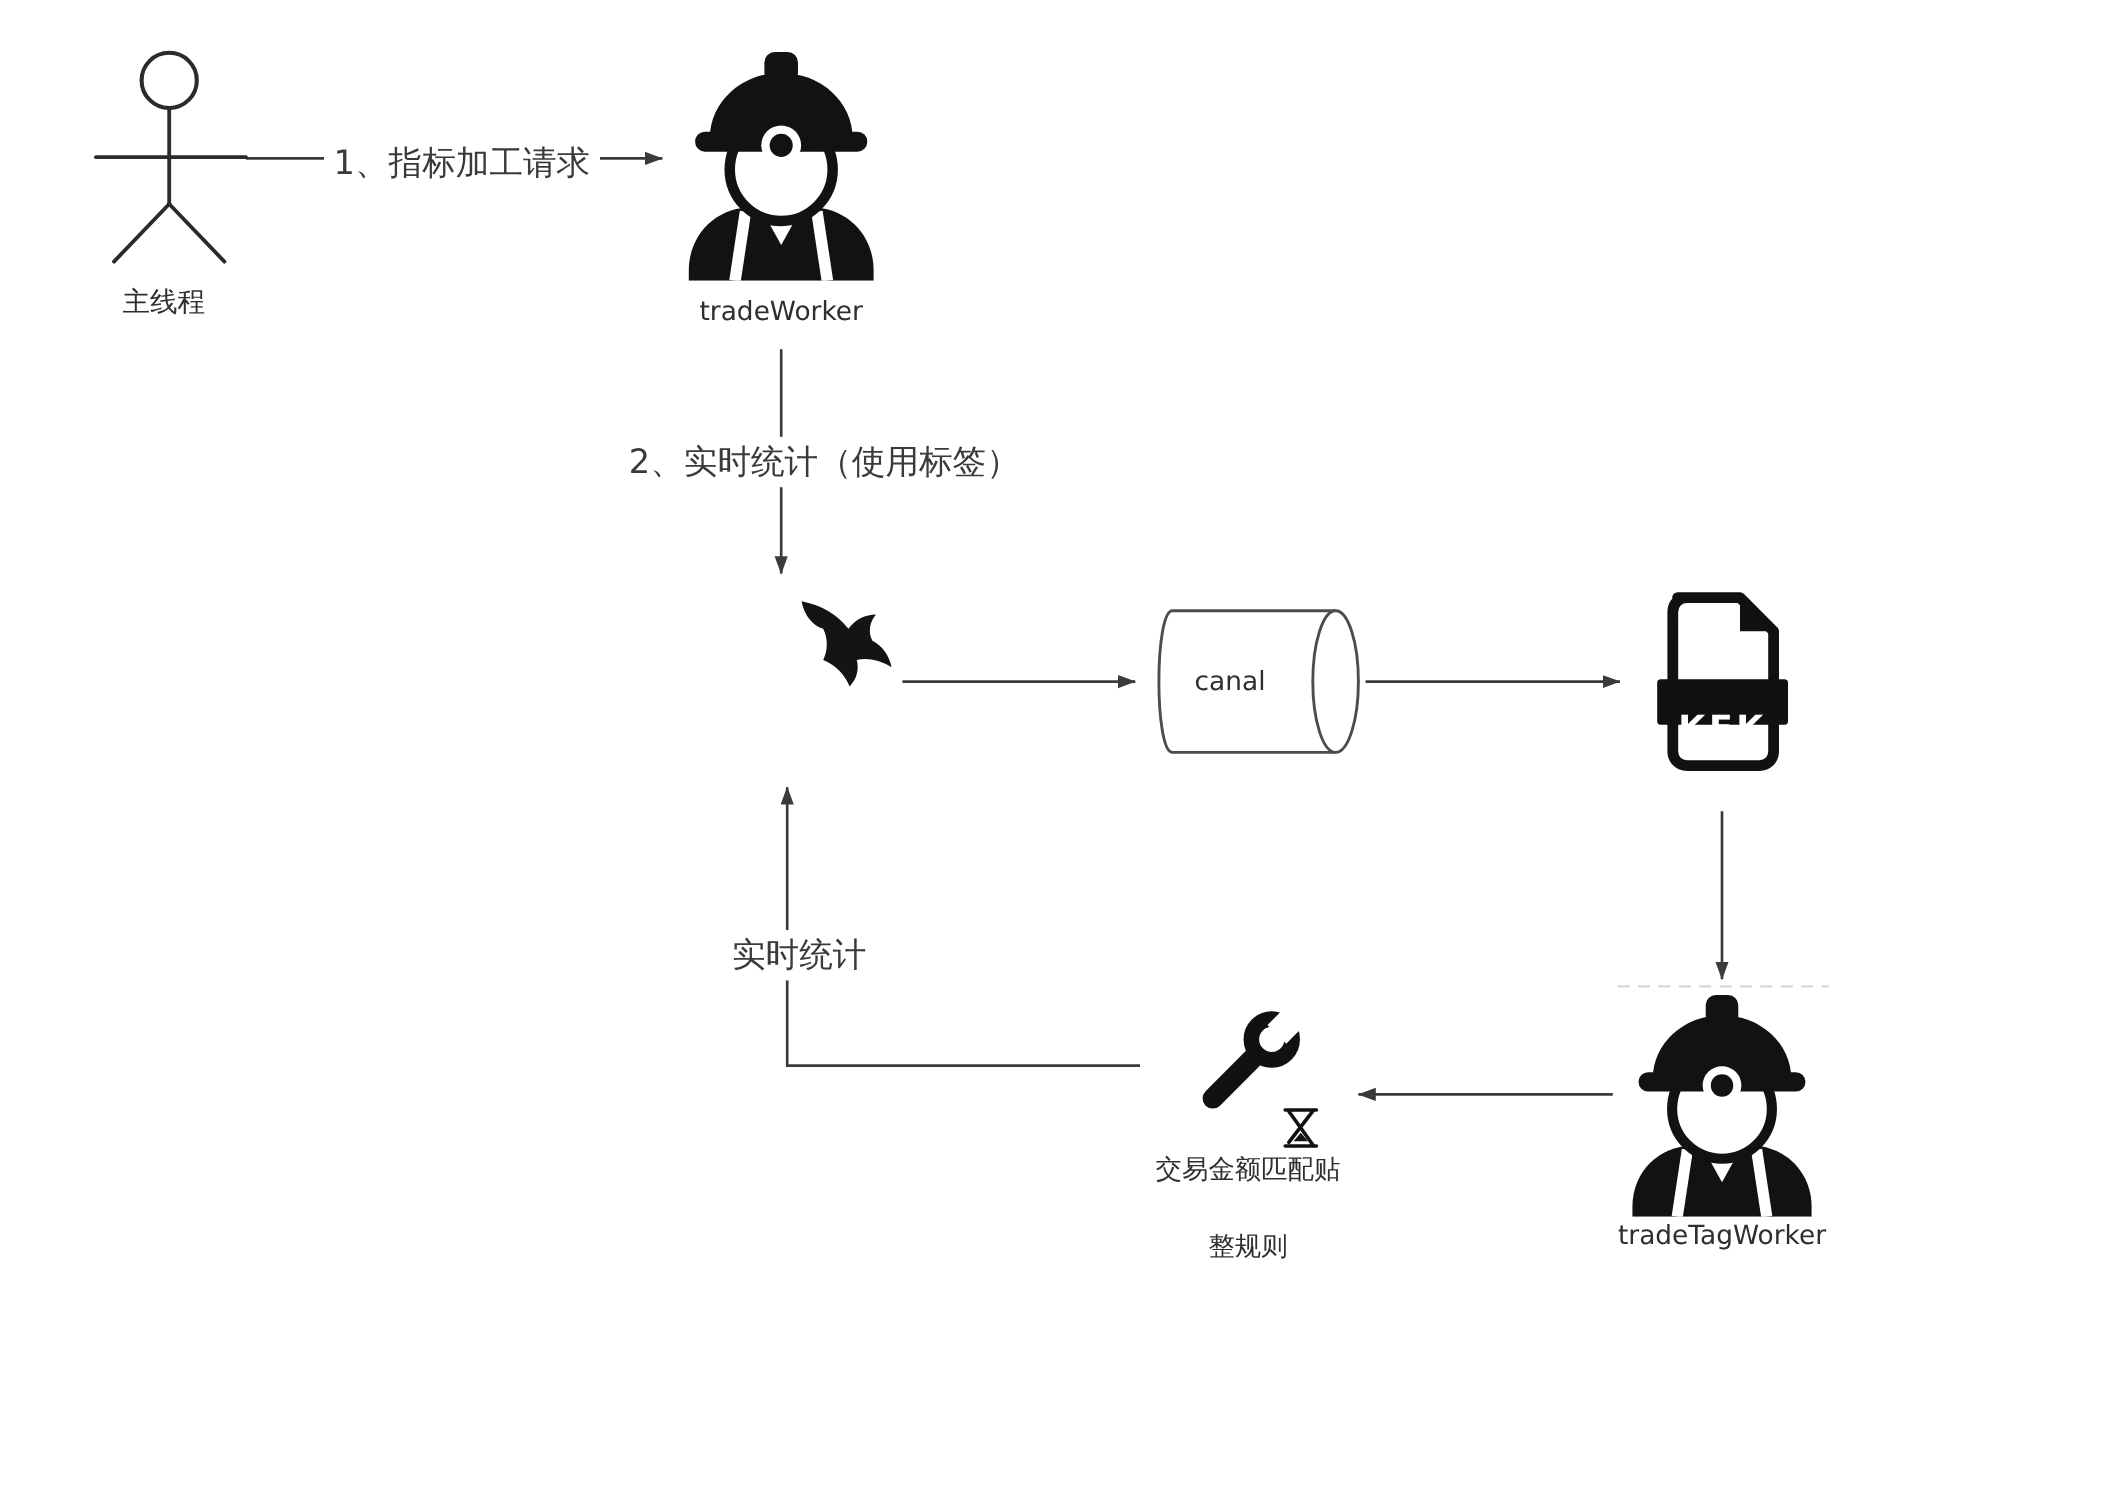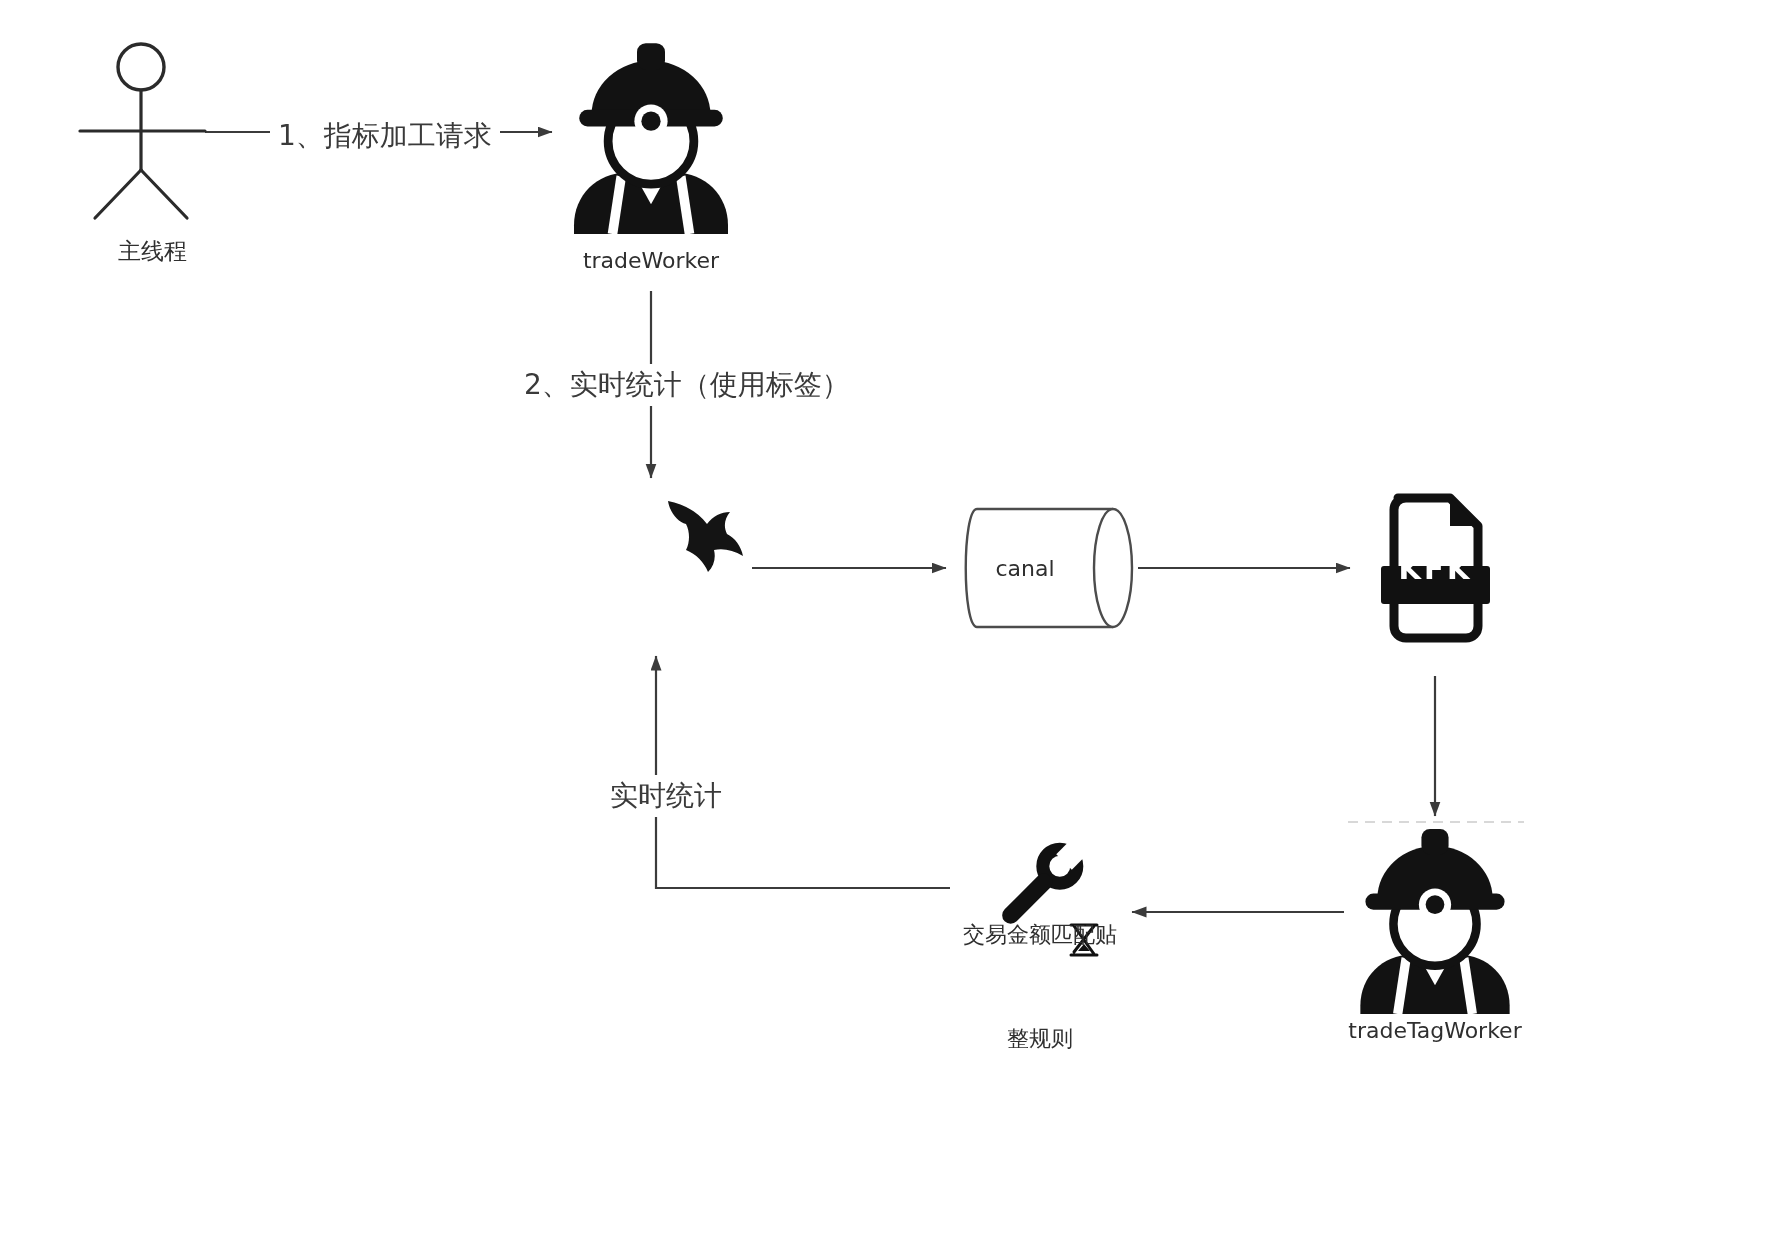--- a/index.html
+++ b/index.html
@@ -34,21 +34,21 @@
     left:545px;top:572px;width:200px;
     text-align:center;
     font-size:46px;
     font-weight:800;
     letter-spacing:-1px;
     color:#111111;
     z-index:2;
   }
   #kfk-text{
     position:absolute;
-    left:1368px;top:550px;width:135px;height:38px;
+    left:1368px;top:588px;width:135px;height:38px;
     display:flex;align-items:center;justify-content:center;
     color:#ffffff;
     font-size:29px;
     font-weight:800;
     letter-spacing:3px;
     z-index:3;
   }
   #watermark{
     position:absolute;
     left:1245px;top:1055px;
@@ -88,21 +88,21 @@
     <path d="M950,888 L656,888 L656,656" stroke="#3b3b3b" stroke-width="2.2" fill="none" marker-end="url(#arrow)"></path>
   </svg>
 
   <svg class="abs icon" style="left:75px;top:40px;" width="135" height="185" viewBox="0 0 135 185">
     <circle cx="66" cy="27" r="23" fill="#ffffff" stroke="#2b2b2b" stroke-width="3.4"></circle>
     <path d="M66,50 L66,130" stroke="#2b2b2b" stroke-width="3.2" stroke-linecap="round"></path>
     <path d="M5,91 L130,91" stroke="#2b2b2b" stroke-width="3.2" stroke-linecap="round"></path>
     <path d="M66,130 L20,178" stroke="#2b2b2b" stroke-width="3.2" stroke-linecap="round"></path>
     <path d="M66,130 L112,178" stroke="#2b2b2b" stroke-width="3.2" stroke-linecap="round"></path>
   </svg>
-  <div class="node-lbl" style="left:85px;top:236px;width:135px;font-size:23px;">主线程</div>
+  <div class="node-lbl" style="left:69px;top:236px;width:135px;font-size:23px;">主线程</div>
 
   <div class="flow-lbl" style="left:270px;top:115px;">1、指标加工请求</div>
 
   <svg class="abs icon" style="left:563px;top:38px;" width="176" height="196" viewBox="0 0 100 112">
     <path d="M6,112 v-5 c0,-17 13,-30 30,-30 h28 c17,0 30,13 30,30 v5 z" fill="#121212"></path>
     <path d="M33,79 L28,112" stroke="#ffffff" stroke-width="5.5"></path>
     <path d="M67,79 L72,112" stroke="#ffffff" stroke-width="5.5"></path>
     <path d="M40,77 L50,95 L60,77 Z" fill="#ffffff"></path>
     <circle cx="50" cy="59" r="24.5" fill="#ffffff" stroke="#121212" stroke-width="5"></circle>
     <path d="M16,44 a34,31 0 0 1 68,0 l0,1 -68,0 z" fill="#121212"></path>
@@ -152,19 +152,19 @@
     <g transform="rotate(45 65 58)">
       <circle cx="65" cy="30" r="17" fill="none" stroke="#111111" stroke-width="13"></circle>
       <rect x="54" y="-8" width="22" height="32" fill="#ffffff"></rect>
       <rect x="56.5" y="44" width="17" height="64" rx="8.5" fill="#111111"></rect>
     </g>
     <g>
       <path d="M96,97 h26 M96,127 h26 M99,98 l20,28 M119,98 l-20,26" stroke="#111111" stroke-width="3" fill="none" stroke-linecap="round"></path>
       <path d="M103,123 l6,-7 6,7 z" fill="#111111"></path>
     </g>
   </svg>
-  <div class="node-lbl" style="left:930px;top:920px;width:220px;">交易金额匹配贴</div>
+  <div class="node-lbl" style="left:930px;top:960px;width:220px;">交易金额匹配贴</div>
   <div class="node-lbl" style="left:930px;top:1024px;width:220px;">整规则</div>
 
   <div class="flow-lbl" style="left:602px;top:775px;">实时统计</div>
 
 
 </div>
 
 </body></html>

